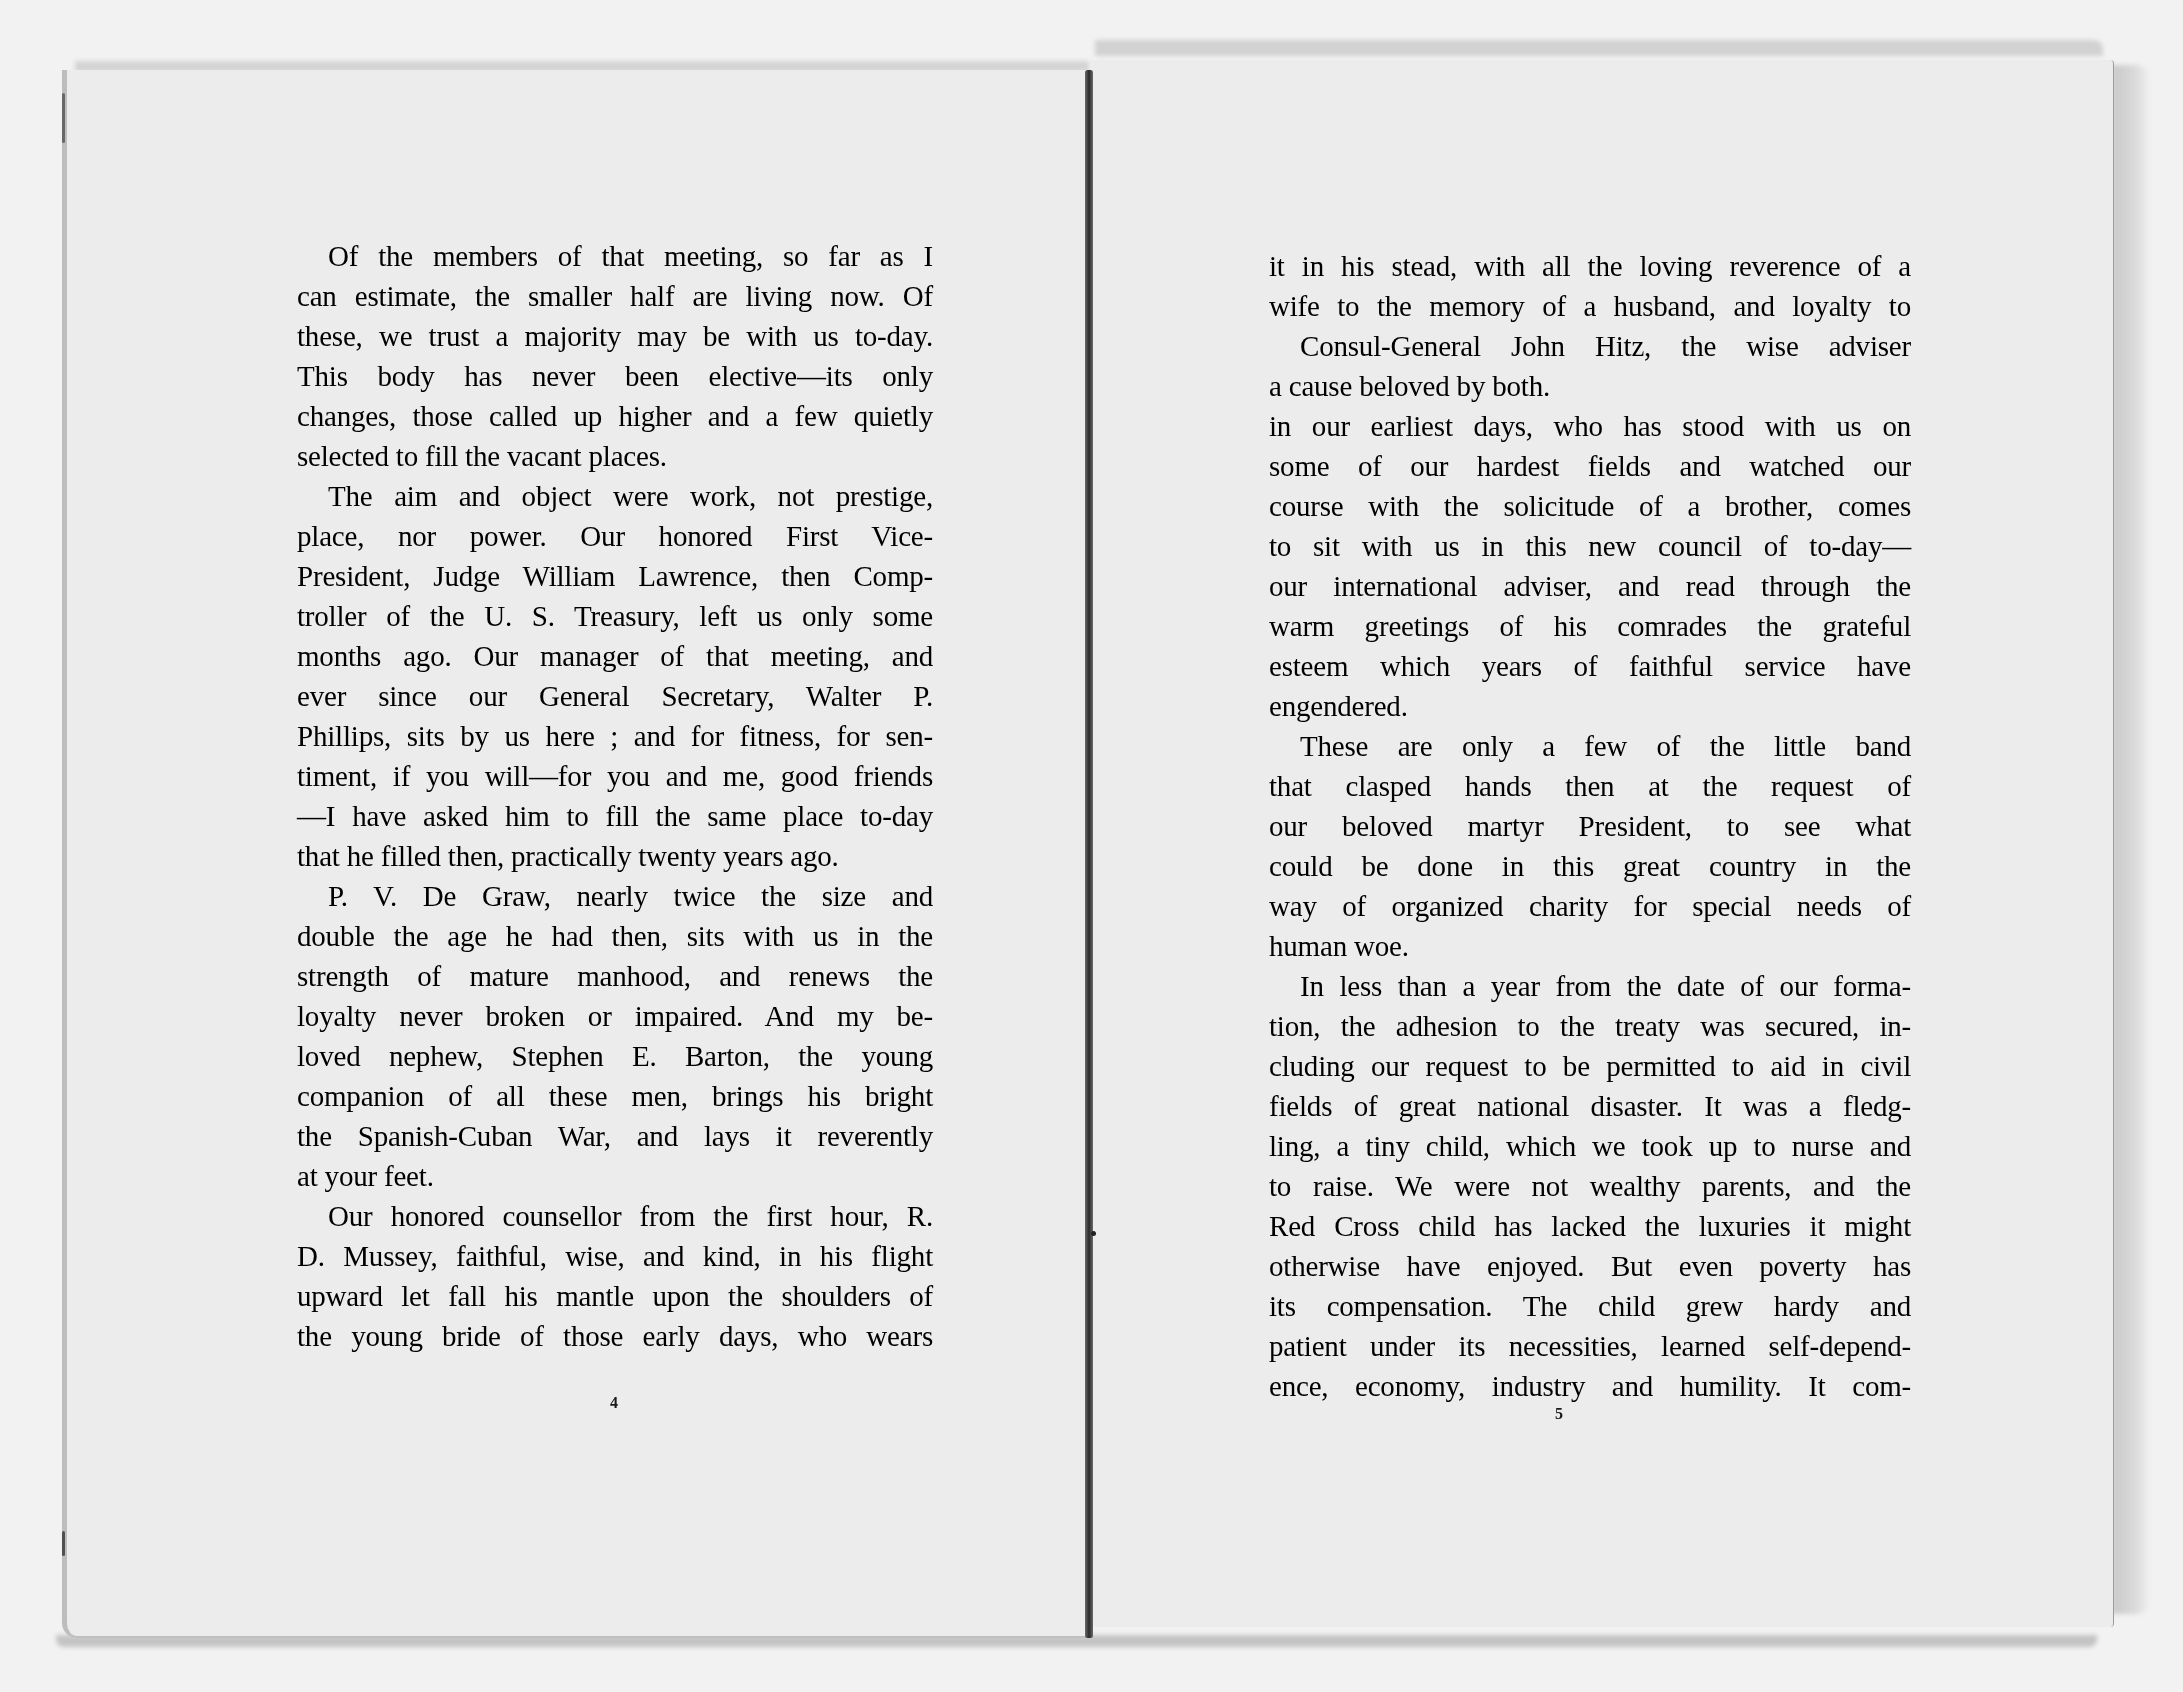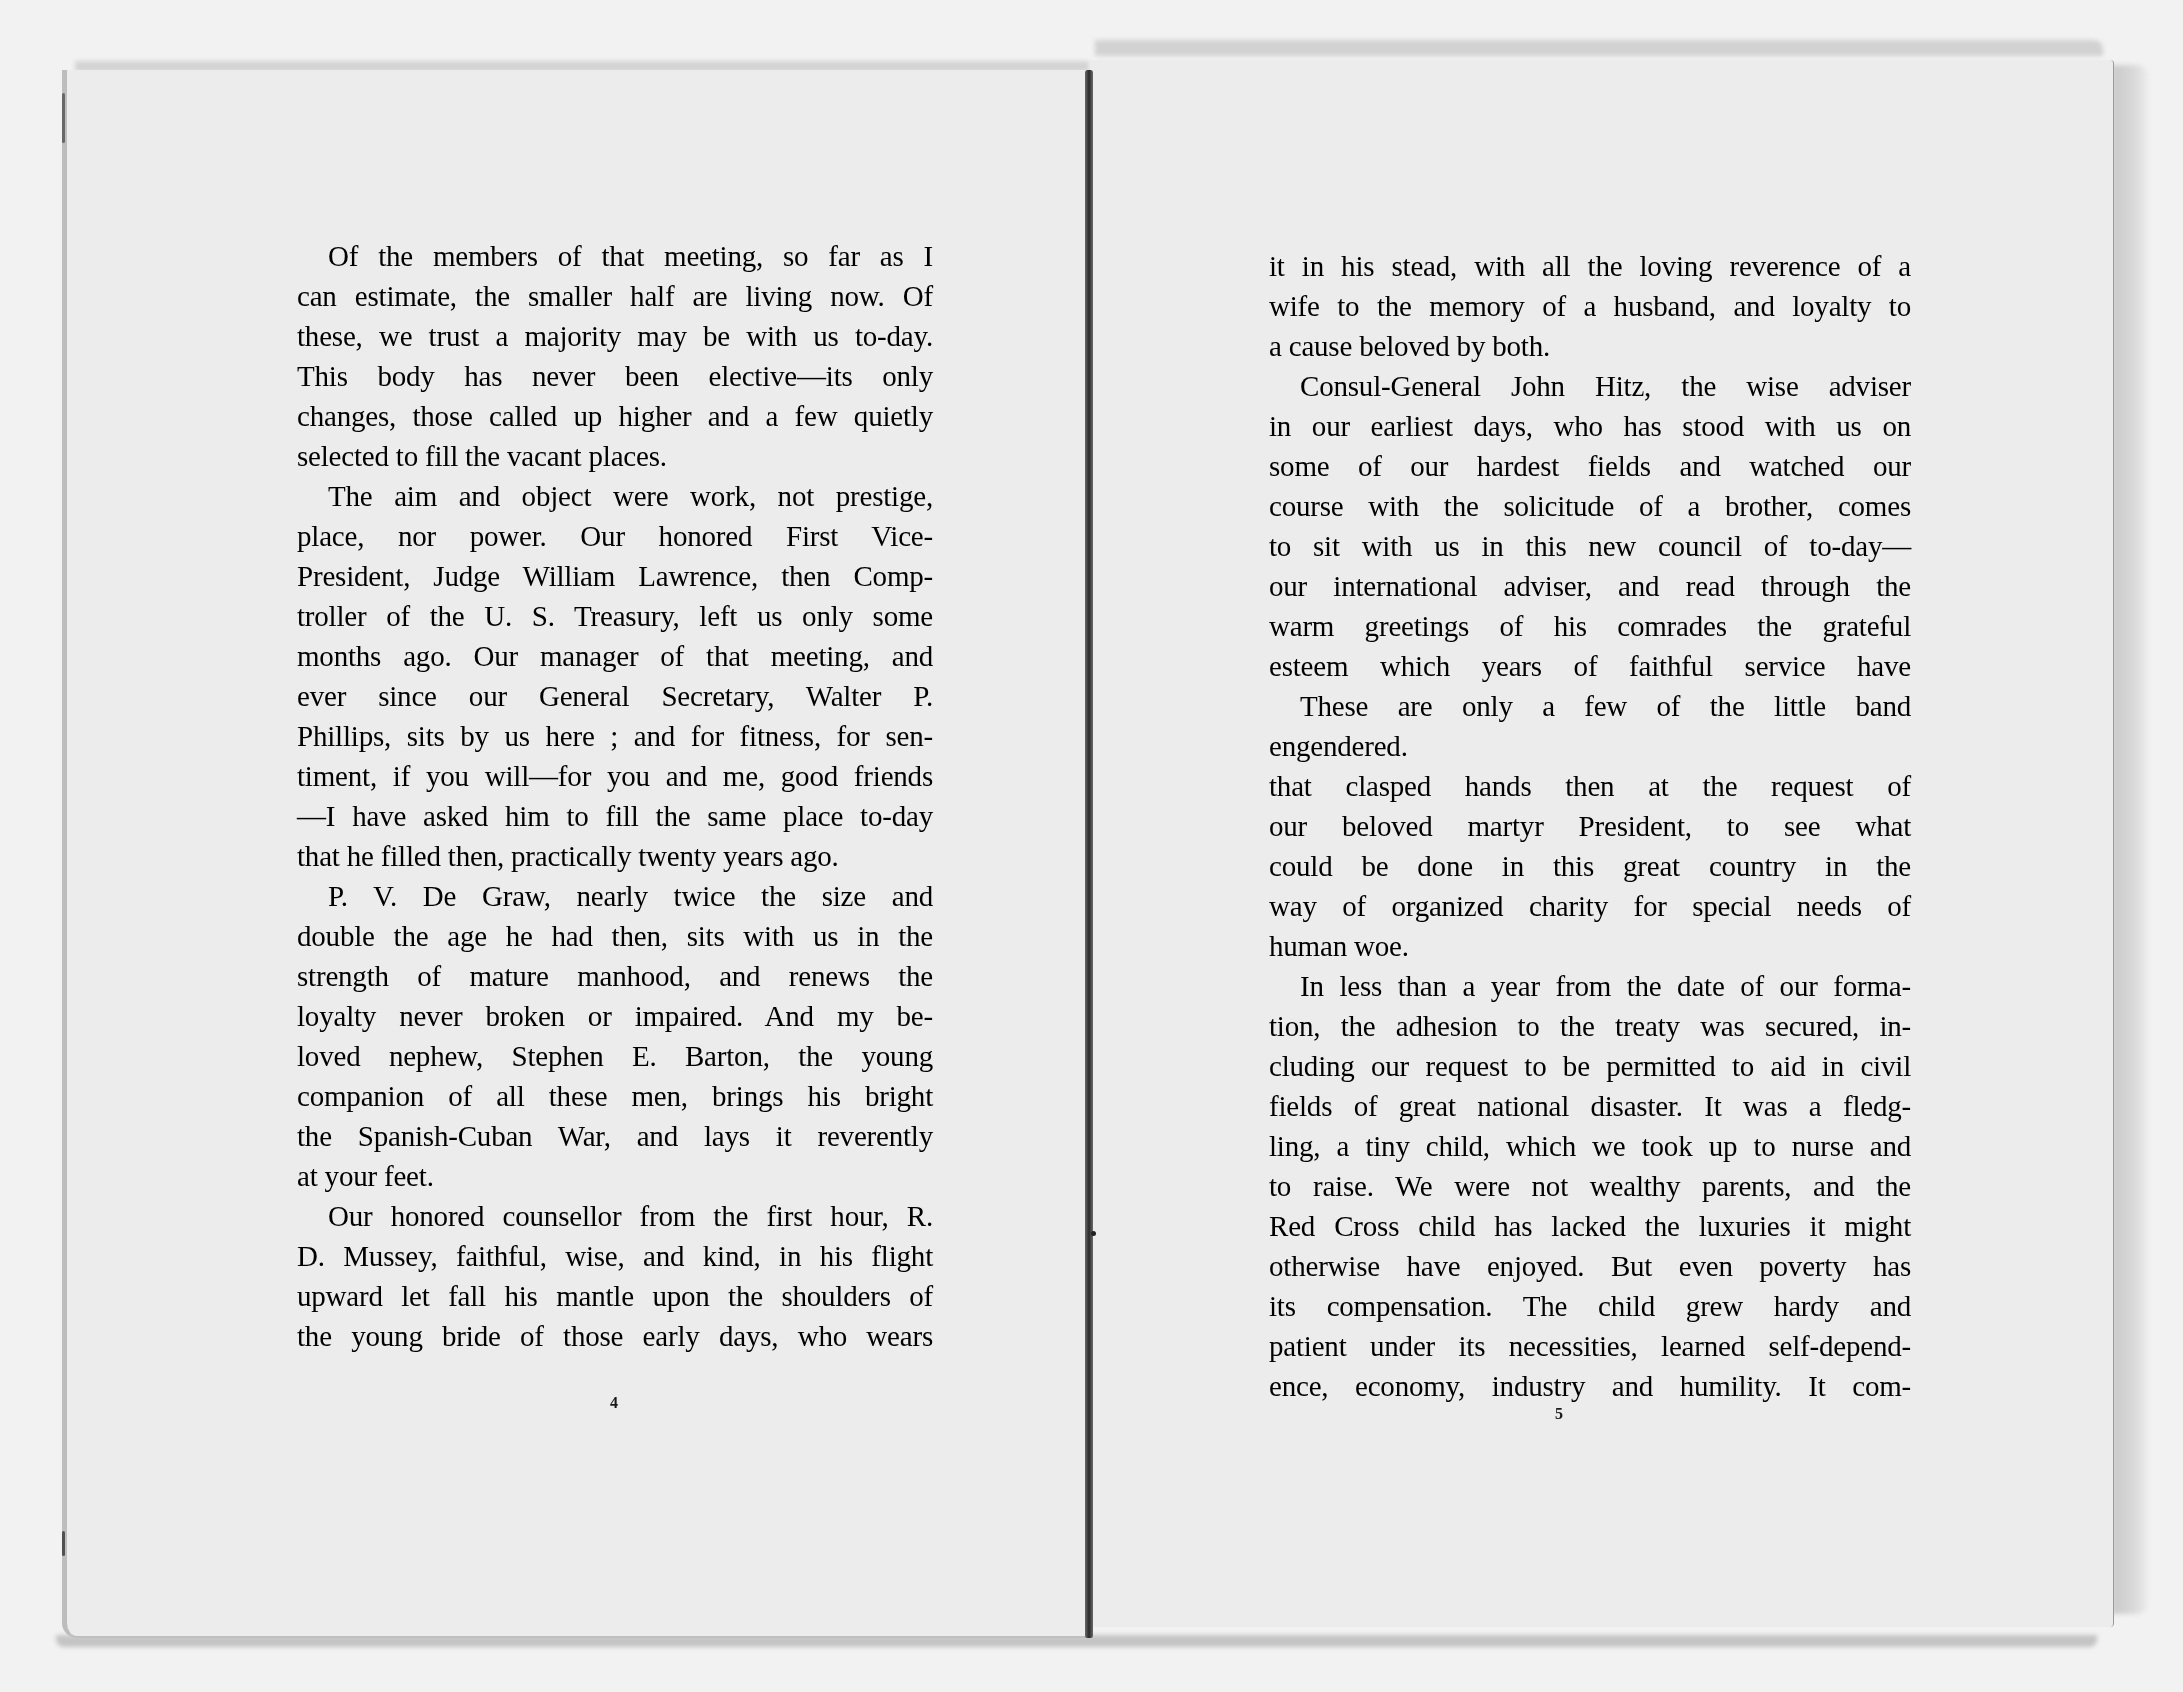--- a/index.html
+++ b/index.html
@@ -186,31 +186,31 @@
     <span class="line indent">Our honored counsellor from the first hour, R.</span>
     <span class="line">D. Mussey, faithful, wise, and kind, in his flight</span>
     <span class="line">upward let fall his mantle upon the shoulders of</span>
     <span class="line">the young bride of those early days, who wears</span>
   </div>
 <div class="page-number pn-left">4</div>
 
 <div class="text-block text-right" id="right-text">
     <span class="line">it in his stead, with all the loving reverence of a</span>
     <span class="line">wife to the memory of a husband, and loyalty to</span>
+    <span class="line indent">Consul-General John Hitz, the wise adviser</span>
     <span class="line last">a cause beloved by both.</span>
-    <span class="line indent">Consul-General John Hitz, the wise adviser</span>
     <span class="line">in our earliest days, who has stood with us on</span>
     <span class="line">some of our hardest fields and watched our</span>
     <span class="line">course with the solicitude of a brother, comes</span>
     <span class="line">to sit with us in this new council of to-day—</span>
     <span class="line">our international adviser, and read through the</span>
     <span class="line">warm greetings of his comrades the grateful</span>
     <span class="line">esteem which years of faithful service have</span>
+    <span class="line last">engendered.</span>
     <span class="line indent">These are only a few of the little band</span>
-    <span class="line last">engendered.</span>
     <span class="line">that clasped hands then at the request of</span>
     <span class="line">our beloved martyr President, to see what</span>
     <span class="line">could be done in this great country in the</span>
     <span class="line">way of organized charity for special needs of</span>
     <span class="line last">human woe.</span>
     <span class="line indent">In less than a year from the date of our forma-</span>
     <span class="line">tion, the adhesion to the treaty was secured, in-</span>
     <span class="line">cluding our request to be permitted to aid in civil</span>
     <span class="line">fields of great national disaster.  It was a fledg-</span>
     <span class="line">ling, a tiny child, which we took up to nurse and</span>

